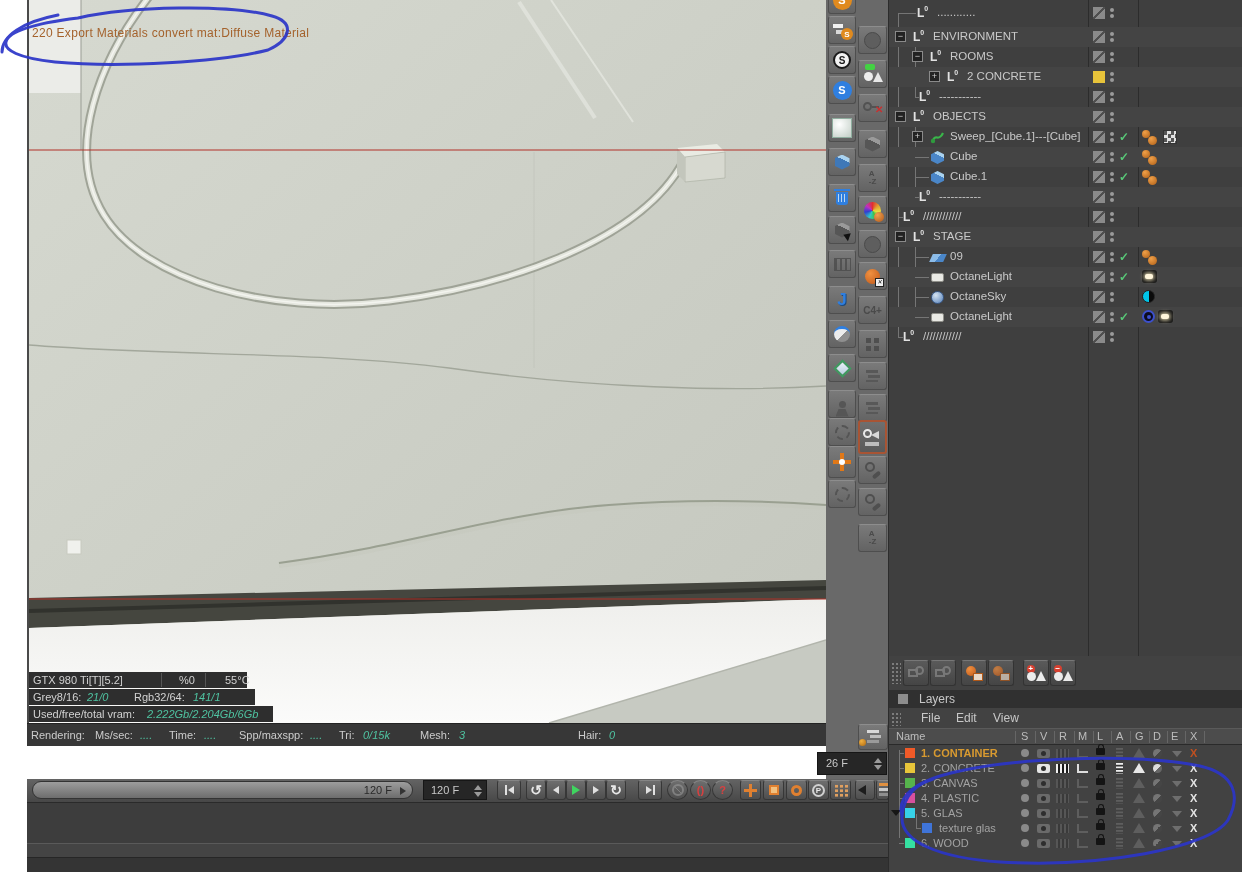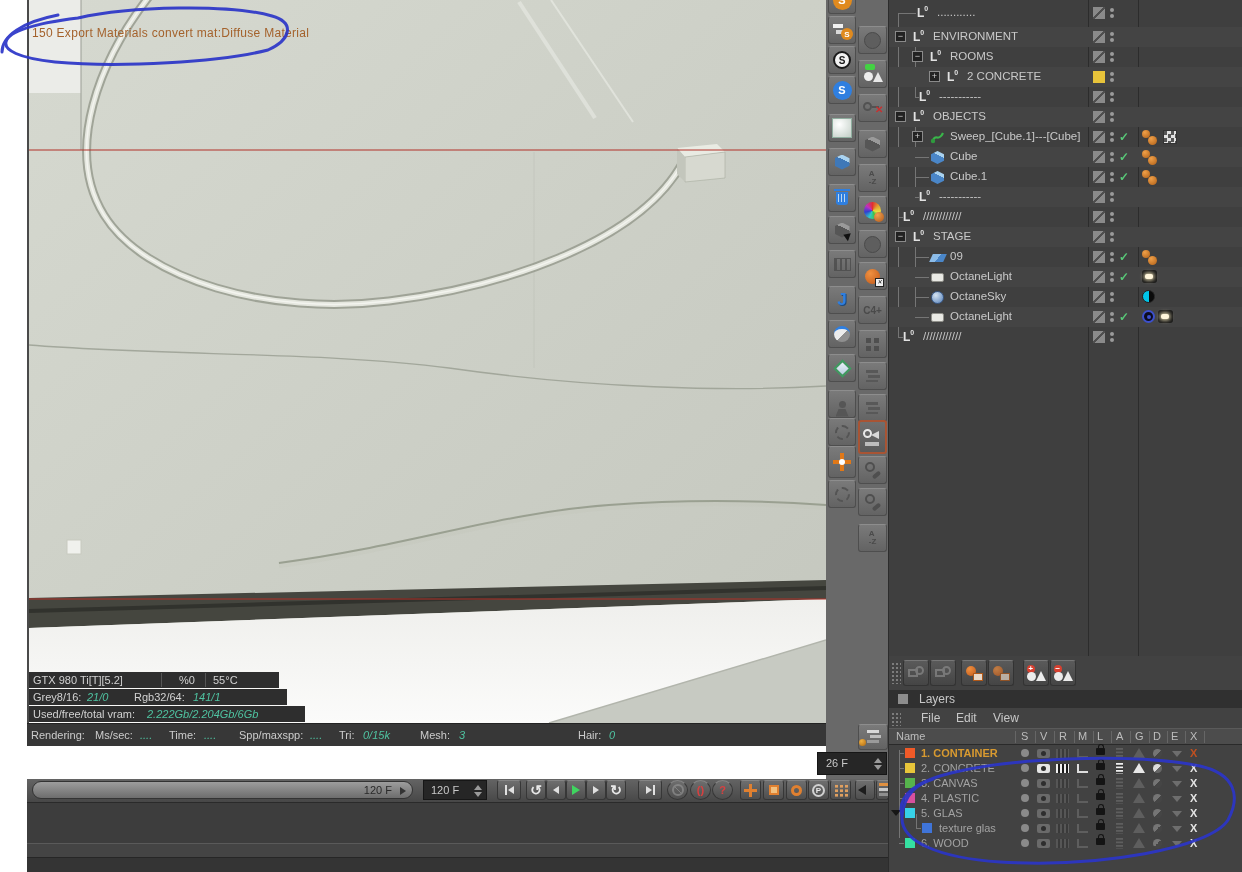--- a/index.html
+++ b/index.html
@@ -3,21 +3,21 @@
 <meta charset="utf-8">
 <style>
   html,body{margin:0;padding:0;background:#ffffff;}
   #screen{position:relative;width:1242px;height:872px;background:#ffffff;overflow:hidden;
           font-family:"Liberation Sans",sans-serif;-webkit-font-smoothing:antialiased;}
   .abs{position:absolute;}
   
   #viewport{left:27px;top:0;width:799px;height:723px;background:#cdd0c7;border-left:2px solid #4a4a4a;box-sizing:border-box;}
   #vp-header{left:3px;top:26px;color:#a4622c;font-size:12px;letter-spacing:.3px;white-space:nowrap;}
   
-  .gpu-row{background:#2e2e2e;color:#d2d2d2;font-size:11px;line-height:16px;white-space:nowrap;padding-left:32px;}
+  .gpu-row{background:#2e2e2e;color:#d2d2d2;font-size:11px;line-height:16px;white-space:nowrap;}
   .teal{color:#4fc3a1;font-style:italic;}
   #gpu1{left:0;top:672px;width:218px;height:16px;}
   #gpu1 .cell{position:absolute;top:0;height:16px;}
   #gpu2{left:0;top:689px;width:226px;height:16px;}
   #gpu3{left:0;top:706px;width:244px;height:16px;}
   .gpu-div{position:absolute;top:1px;width:1px;height:14px;background:#555;}
   
   #statusbar{left:27px;top:723px;width:799px;height:23px;background:#373737;border-top:1px solid #232323;box-sizing:border-box;color:#cccccc;font-size:11px;}
   #statusbar span{position:absolute;top:5px;white-space:nowrap;}
   
@@ -254,28 +254,28 @@
 
       <polygon points="0,598 797,580 797,599 0,628" fill="#45463f"></polygon>
       <path d="M 0,611 L 797,588" stroke="#2e2f2a" stroke-width="4" opacity="0.85"></path>
       <polygon points="0,628 797,599 797,723 0,723" fill="url(#floor)"></polygon>
       <polygon points="520,723 797,640 797,723" fill="#c7cac2"></polygon>
       <line x1="520" y1="723" x2="797" y2="640" stroke="#b2b5ac" stroke-width="1.5"></line>
 
       <line x1="0" y1="150" x2="797" y2="150" stroke="#b23028" stroke-width="1"></line>
       <line x1="0" y1="599" x2="797" y2="599" stroke="#b23028" stroke-width="1"></line>
     </svg>
-    <div class="abs" id="vp-header">150  Export Materials  convert mat:Diffuse Material</div>
+    <div class="abs" id="vp-header">220  Export Materials  convert mat:Diffuse Material</div>
     
     <div class="abs gpu-row" id="gpu1">
       <span class="cell" style="left:4px">GTX 980 Ti[T][5.2]</span>
       <i class="gpu-div" style="left:132px"></i>
       <span class="cell" style="left:150px">%0</span>
       <i class="gpu-div" style="left:176px"></i>
-      <span class="cell" style="left:184px">55°C</span>
+      <span class="cell" style="left:196px">55°C</span>
     </div>
     <div class="abs gpu-row" id="gpu2">
       <span style="position:absolute;left:4px">Grey8/16:</span>
       <span class="teal" style="position:absolute;left:58px">21/0</span>
       <span style="position:absolute;left:105px">Rgb32/64:</span>
       <span class="teal" style="position:absolute;left:164px">141/1</span>
     </div>
     <div class="abs gpu-row" id="gpu3">
       <span style="position:absolute;left:4px">Used/free/total vram:</span>
       <span class="teal" style="position:absolute;left:118px">2.222Gb/2.204Gb/6Gb</span>

